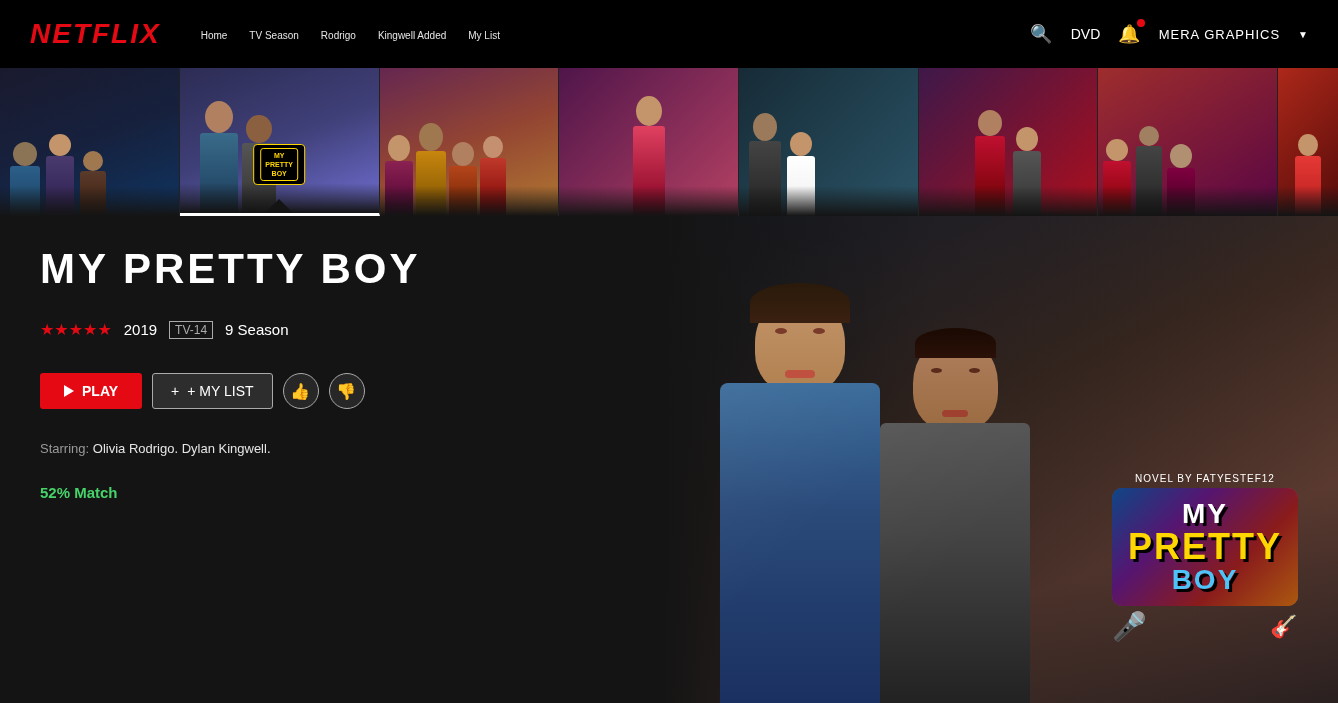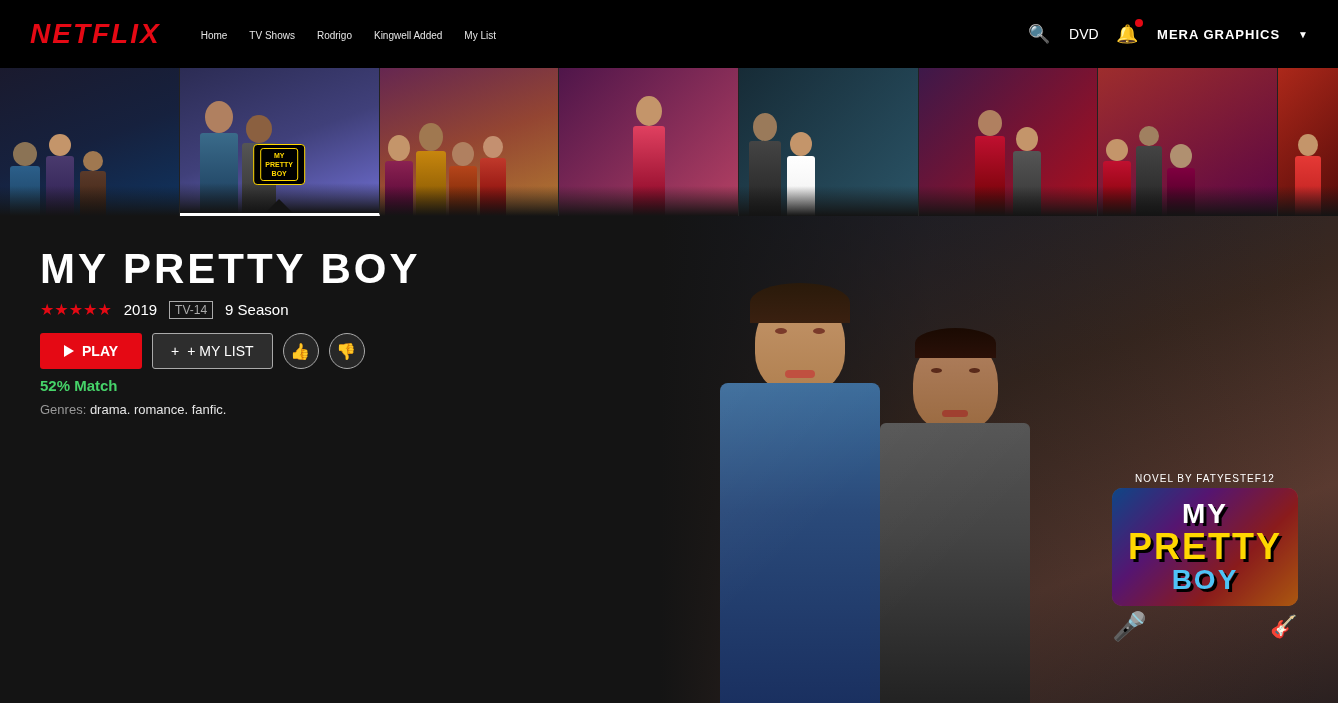--- a/index.html
+++ b/index.html
@@ -56,21 +56,21 @@
     }
     .bell-badge {
       position: absolute;
       top: -4px; right: -4px;
       background: #E50914;
       border-radius: 50%;
       width: 8px; height: 8px;
     }
     .user-name {
       font-size: 13px;
-      font-weight: 700;
+      font-weight: 400;
       letter-spacing: 1px;
       text-transform: uppercase;
     }
     .chevron-down { font-size: 10px; }
 
     
     .thumbnail-strip {
       position: absolute;
       top: 68px;
       left: 0; right: 0;
@@ -107,21 +107,21 @@
       display: flex;
       align-items: stretch;
       min-height: 487px;
     }
 
     .content-left {
       flex: 0 0 660px;
       padding: 30px 40px;
       display: flex;
       flex-direction: column;
-      gap: 8px;
+      gap: 28px;
     }
 
     .show-title {
       font-size: 42px;
       font-weight: 900;
       letter-spacing: 3px;
       text-transform: uppercase;
       line-height: 1.1;
     }
 
@@ -285,21 +285,21 @@
       justify-content: center;
     }
   </style>
 </head>
 <body>
 
 <nav class="navbar">
   <div class="netflix-logo">NETFLIX</div>
   <ul class="nav-links">
     <li><a>Home</a></li>
-    <li><a>TV Shows</a></li>
+    <li><a>TV Season</a></li>
     <li><a>Rodrigo</a></li>
     <li><a>Kingwell Added</a></li>
     <li><a>My List</a></li>
   </ul>
   <div class="nav-right">
     <span class="nav-icon">🔍</span>
     <span class="dvd-text">DVD</span>
     <span class="nav-icon bell-wrapper">
       🔔
       <span class="bell-badge"></span>
@@ -509,27 +509,27 @@
         <span style="margin-left:2px;">+ MY LIST</span>
       </button>
       <div class="icon-btn" title="Like">
         <span>👍</span>
       </div>
       <div class="icon-btn" title="Dislike">
         <span>👎</span>
       </div>
     </div>
 
+    <div class="starring-row">
+      <span class="starring-label">Starring:</span>
+      <span>Olivia Rodrigo. Dylan Kingwell.</span>
+    </div>
 
     <div class="match-percent">52% Match</div>
 
-    <div class="genres-row">
-      <span class="genres-label">Genres:</span>
-      <span>drama. romance. fanfic.</span>
-    </div>
 
   </div>
 
   <div class="content-right">
 
     <div style="position:absolute;inset:0;background:linear-gradient(160deg,#1a2030 0%,#3a2820 40%,#5a3a30 70%,#2a2020 100%);"></div>
 
     <div style="position:absolute;inset:0;background:linear-gradient(to right,#141414 0%,rgba(20,20,20,0.3) 40%,transparent 100%);"></div>
 
     <div style="position:absolute;bottom:0;left:60px;">

